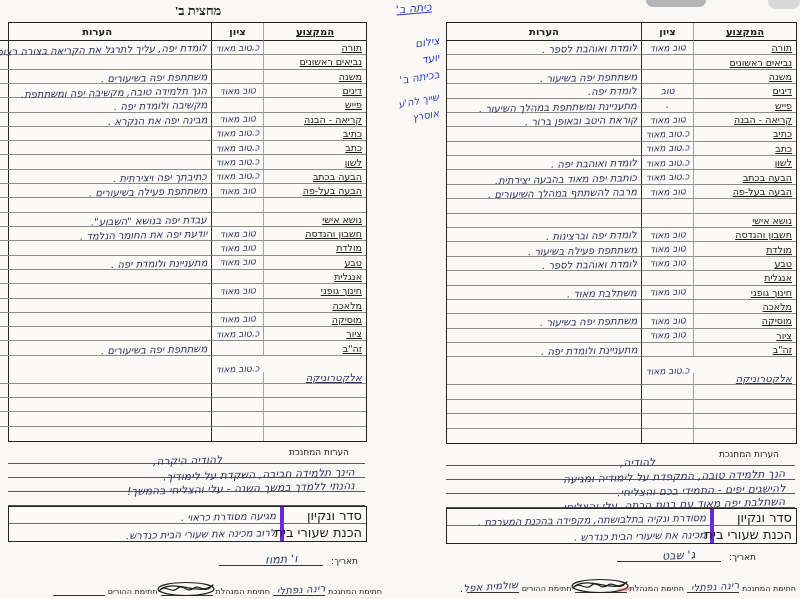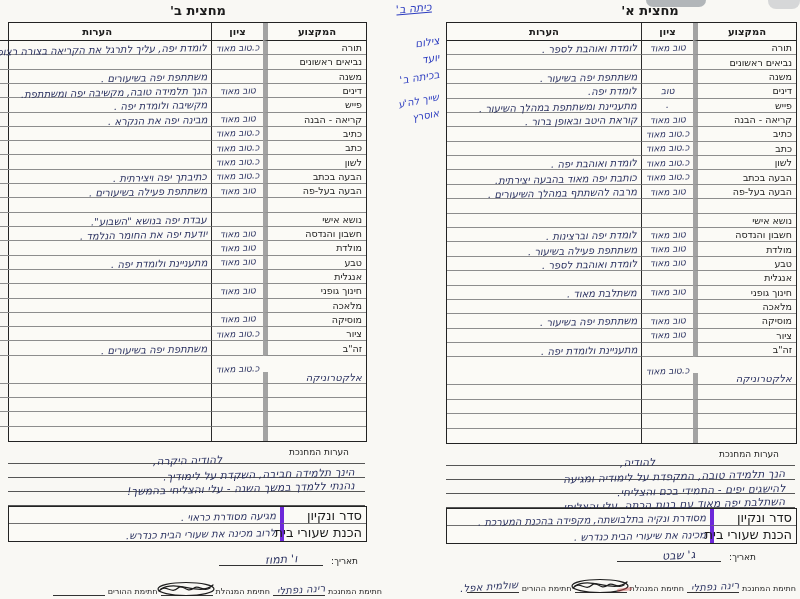--- a/index.html
+++ b/index.html
@@ -5,31 +5,31 @@
   html,body{margin:0;padding:0;}
   body{width:800px;height:599px;position:relative;background:#f9f8f4;overflow:hidden;
        font-family:"DejaVu Sans",sans-serif;color:#1c1c1c;}
   .page{position:absolute;inset:0;}
   
   .half{position:absolute;top:0;width:400px;height:599px;}
   .half-a{left:400px;}
   .half-b{left:0;}
   .half-title{position:absolute;top:3px;text-align:center;font-weight:bold;font-size:13px;}
   .half-a .half-title{left:170px;width:160px;}
-  .half-b .half-title{left:118px;width:160px;}
+  .half-b .half-title{left:118px;width:160px;font-family:Liberation Serif, serif;}
   
   .rtable{position:absolute;top:22px;display:grid;direction:rtl;
           grid-template-columns:103px 52px 1fr;grid-template-rows:18px repeat(27,1fr);
           border:1.6px solid #232323;background:#fbfaf6;}
   .half-a .rtable{left:46px;width:349px;height:420px;}
   .half-b .rtable{left:8px;width:357px;height:418px;}
   .cell{position:relative;display:flex;align-items:center;padding:0 4px;
         border-bottom:1px solid #8d8d8d;font-size:9.5px;overflow:visible;white-space:nowrap;}
   .cell.head{font-weight:bold;font-size:10px;border-bottom:1.5px solid #232323;justify-content:center;}
-  .c-subject{border-left:5px solid #a3a3a3;}
+  .c-subject{border-left:1px solid #a3a3a3;text-decoration:underline;}
   .c-grade{border-left:1px solid #2b2b2b;justify-content:center;}
   .rtable .cell:nth-last-child(-n+3){border-bottom:none;}
   
   .hand{font-style:italic;color:#2a3160;letter-spacing:.2px;}
   .hand-span{display:inline-block;white-space:nowrap;font-style:italic;color:#2a3160;}
   .grade-hand{font-size:9px;transform:rotate(-2deg);}
   .comment-hand{font-size:10px;transform:rotate(-1.2deg);transform-origin:right center;}
   .subject-hand{font-size:10px !important;margin-top:16px;}
   
   .notes{position:absolute;}
@@ -73,21 +73,20 @@
   .artifact-a{position:absolute;left:646px;top:0;width:60px;height:7px;background:#9aa0a6;border-radius:0 0 7px 7px;opacity:.75;}
   .artifact-b{position:absolute;left:768px;top:0;width:32px;height:9px;background:#c7c9cc;border-radius:0 0 8px 8px;opacity:.7;}
   .artifact-red{position:absolute;left:617px;top:588px;width:15px;height:3px;background:rgba(205,70,70,.45);border-radius:2px;transform:rotate(-8deg);}
 </style>
 </head>
 <body dir="rtl">
 
 <div class="page">
 
   <div class="half half-a">
-      <div class="half-title">מחצית א'</div>
       <div class="rtable">
         <div class="cell head c-subject">המקצוע</div>
         <div class="cell head c-grade">ציון</div>
         <div class="cell head c-comments">הערות</div>
         <div class="cell c-subject">תורה</div>
         <div class="cell c-grade">
           <span class="hand-span grade-hand">טוב מאוד</span>
         </div>
         <div class="cell c-comments">
           <span class="hand-span comment-hand">לומדת ואוהבת לספר .</span>

